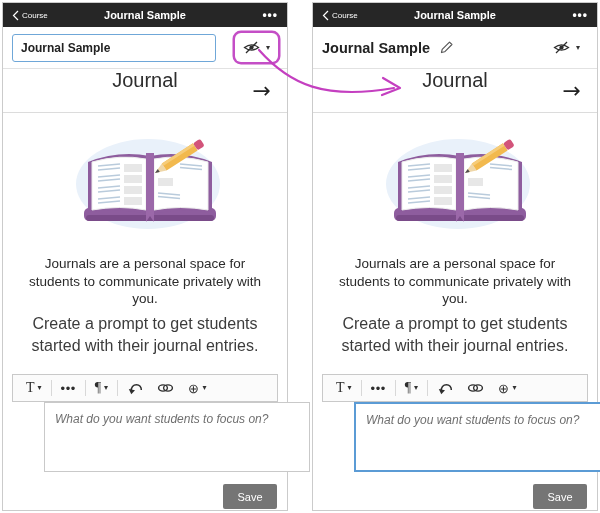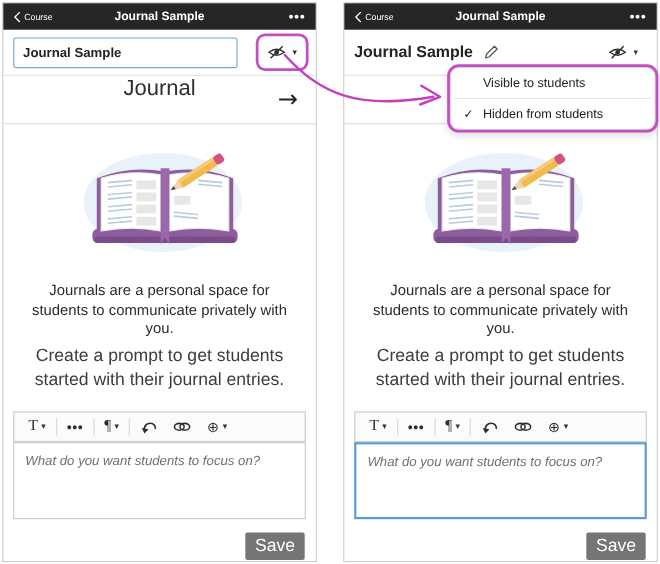--- a/index.html
+++ b/index.html
@@ -55,28 +55,28 @@
   .editor-wrap { margin:17px 9px 0; flex:0 0 auto; }
   .toolbar { height:28px; background:#fbfbfb; border:1px solid #c9c9c9;
     display:flex; align-items:center; padding:0 6px; }
   .tb-btn { background:none; border:none; cursor:pointer; display:flex; align-items:center;
     gap:3px; padding:0 7px; height:100%; color:#2e2e2e; }
   .tb-letter { font-size:14px; font-family:"Liberation Serif","DejaVu Serif",serif; color:#2e2e2e; }
   .tb-glyph { font-size:13px; color:#2e2e2e; letter-spacing:0.5px; }
   .tb-sep { width:1px; height:16px; background:#d8d8d8; margin:0 2px; }
   .prompt-area { display:block; width:100%; height:70px; resize:none; border:1px solid #c9c9c9;
     padding:9px 10px; font-size:12px; color:#222;
-    font-family:"Liberation Sans","DejaVu Sans",sans-serif; }
+    font-family:"Liberation Sans","DejaVu Sans",sans-serif;margin-left:32px; }
   .prompt-area::placeholder { font-style:italic; color:#6f6f6f; }
   .prompt-area.focused { border:2px solid #5b9bd5; }
 
   
   .save-row { display:flex; justify-content:flex-end; margin:12px 10px 0 0; }
   .save-btn { width:54px; height:25px; background:#757575; color:#fff; border:none;
-    border-radius:2px; font-size:16px; cursor:pointer;
+    border-radius:2px; font-size:11px; cursor:pointer;
     font-family:"Liberation Sans","DejaVu Sans",sans-serif; }
 
   
   .vis-menu { position:absolute; left:96px; top:58px; width:187px; background:#fff;
     border:1px solid #d8d8d8; border-radius:8px; z-index:8;
     box-shadow:0 0 0 2.5px #c44ec6, 0 3px 9px rgba(0,0,0,0.18); overflow:hidden; }
   .menu-item { height:27px; display:flex; align-items:center; gap:6px; padding:0 10px 0 9px;
     font-size:11.5px; color:#222; cursor:pointer; background:#fff; border:none; width:100%; }
   .menu-check { width:14px; text-align:center; font-size:11px; color:#222; }
   .menu-divider { border-top:1px solid #e3e3e3; margin:0 3px; }
@@ -318,31 +318,20 @@
           <span class="caret">▾</span>
         </button>
       </div>
       <textarea class="prompt-area focused" placeholder="What do you want students to focus on?" style=""></textarea>
     </div>
 
     <div class="save-row">
       <button class="save-btn">Save</button>
     </div>
 
-    <div class="vis-menu">
-      <button class="menu-item">
-        <span class="menu-check"></span>
-        <span>Visible to students</span>
-      </button>
-      <div class="menu-divider"></div>
-      <button class="menu-item">
-        <span class="menu-check">✓</span>
-        <span>Hidden from students</span>
-      </button>
-    </div>
   </div>
 
   <svg class="annotation-svg" width="600" height="513" viewBox="0 0 600 513">
     <path d="M259,50 C290,85 325,100 394,88" fill="none" stroke="#c43fc0" stroke-width="2.2" stroke-linecap="round"></path>
     <polyline points="383,78 400,88 382,95" fill="none" stroke="#c43fc0" stroke-width="2.2" stroke-linecap="round" stroke-linejoin="round"></polyline>
   </svg>
 
 </div>
 
 </body></html>

